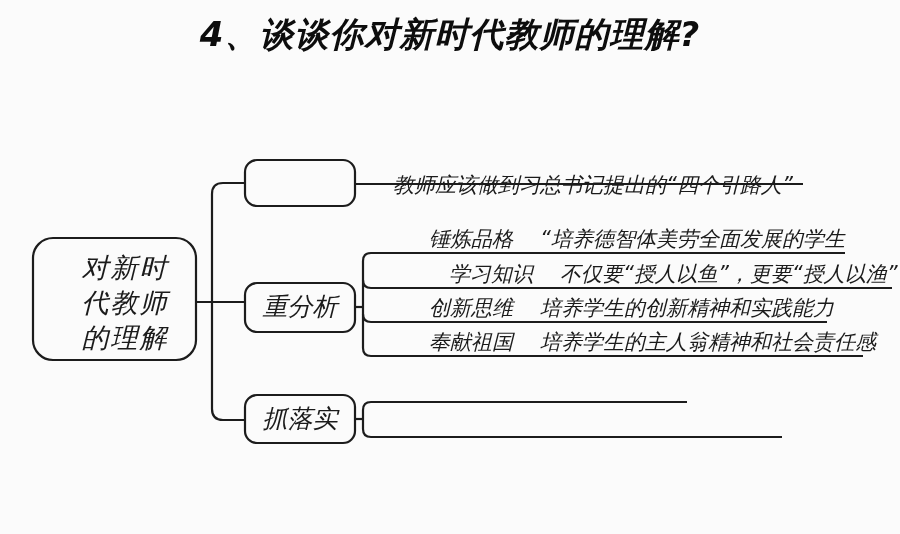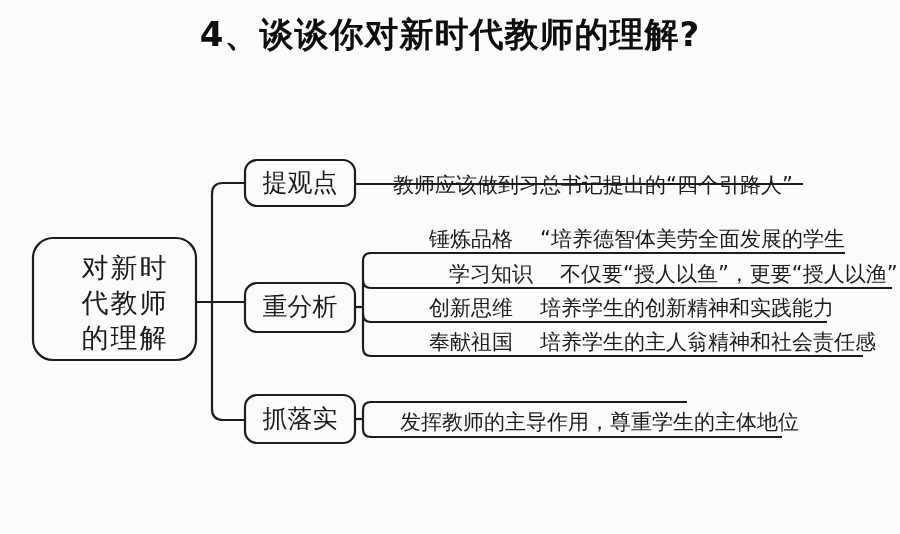--- a/index.html
+++ b/index.html
@@ -4,20 +4,21 @@
 <style>
   html,body{margin:0;padding:0;background:#e8e8e8;}
   .stage{
     position:relative;
     width:900px;height:534px;
     background:#fbfbfb;
     font-family:"DejaVu Sans","Liberation Sans",sans-serif;
     color:#1b1b1b;
     overflow:hidden;
     margin:0 auto;
+    font-style:italic;
   }
   .title{
     position:absolute;top:12px;left:0;right:0;
     text-align:center;
     font-size:34px;font-weight:bold;
     letter-spacing:1px;
     color:#0d0d0d;
     white-space:nowrap;
   }
   svg.wires{position:absolute;left:0;top:0;width:900px;height:534px;}
@@ -85,38 +86,34 @@
     <path d="M363 314 Q363 322 371 322 H827"></path>
 
     <path d="M355 419 H363"></path>
     <path d="M687 402 H371 Q363 402 363 410 V429 Q363 437 371 437 H782"></path>
   </svg>
 
   <div class="root-label">对新时
 代教师
 的理解</div>
 
-  <div class="node-label n1">提观点</div>
   <div class="node-label n2">重分析</div>
   <div class="node-label n3">抓落实</div>
 
   <div class="leaf b0">
     <span class="leaf-text">教师应该做到习总书记提出的“四个引路人”</span>
   </div>
 
   <div class="leaf r1">
     <span class="leaf-key">锤炼品格</span><span class="leaf-text">“培养德智体美劳全面发展的学生</span>
   </div>
   <div class="leaf r2">
     <span class="leaf-key">学习知识</span><span class="leaf-text">不仅要“授人以鱼”，更要“授人以渔”</span>
   </div>
   <div class="leaf r3">
     <span class="leaf-key">创新思维</span><span class="leaf-text">培养学生的创新精神和实践能力</span>
   </div>
   <div class="leaf r4">
     <span class="leaf-key">奉献祖国</span><span class="leaf-text">培养学生的主人翁精神和社会责任感</span>
   </div>
 
-  <div class="leaf f2">
-    <span class="leaf-text">发挥教师的主导作用，尊重学生的主体地位</span>
-  </div>
 
 </div>
 
 </body></html>

